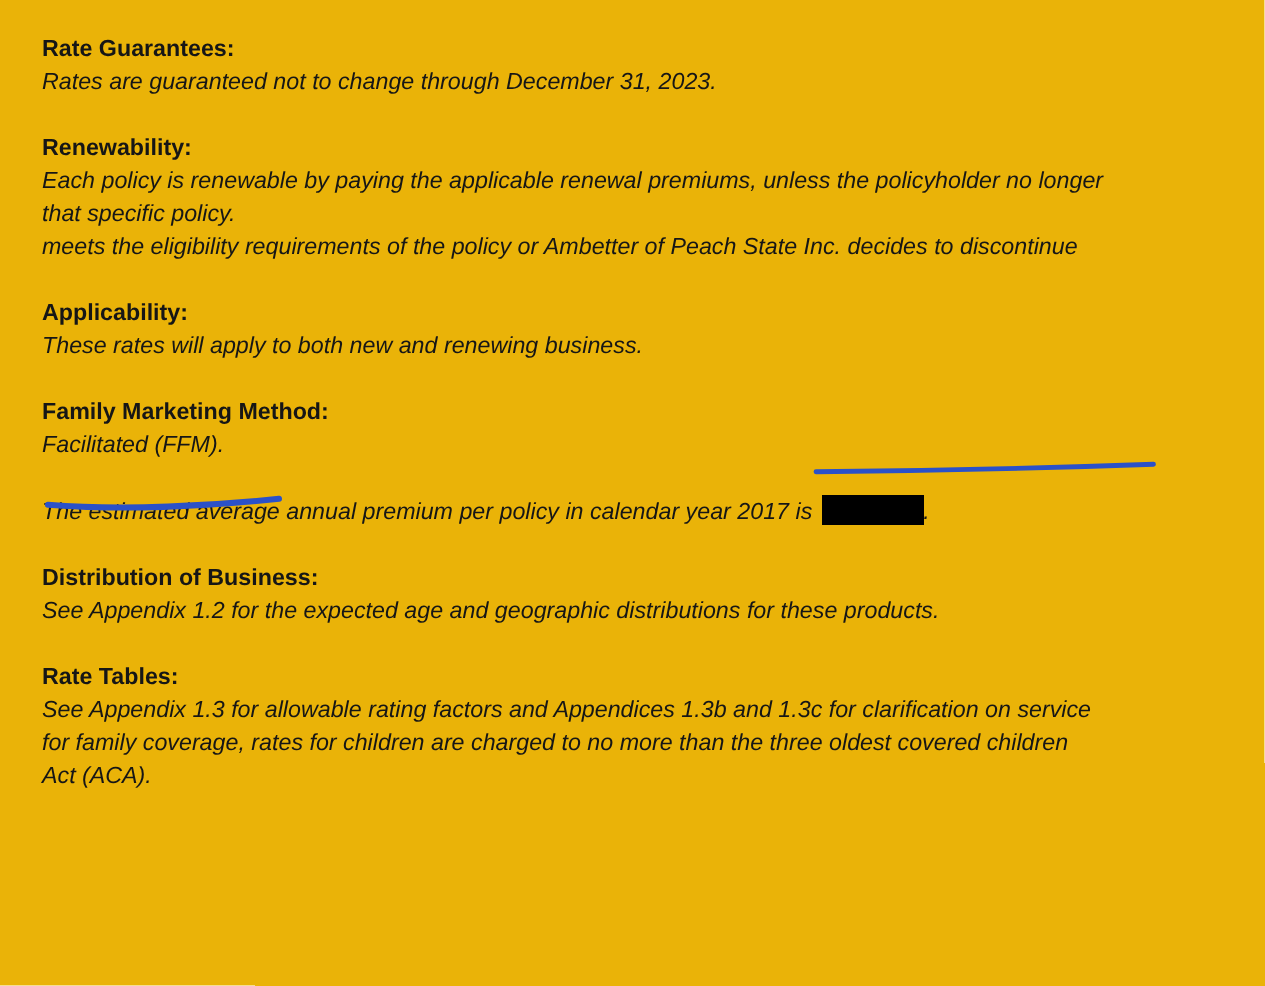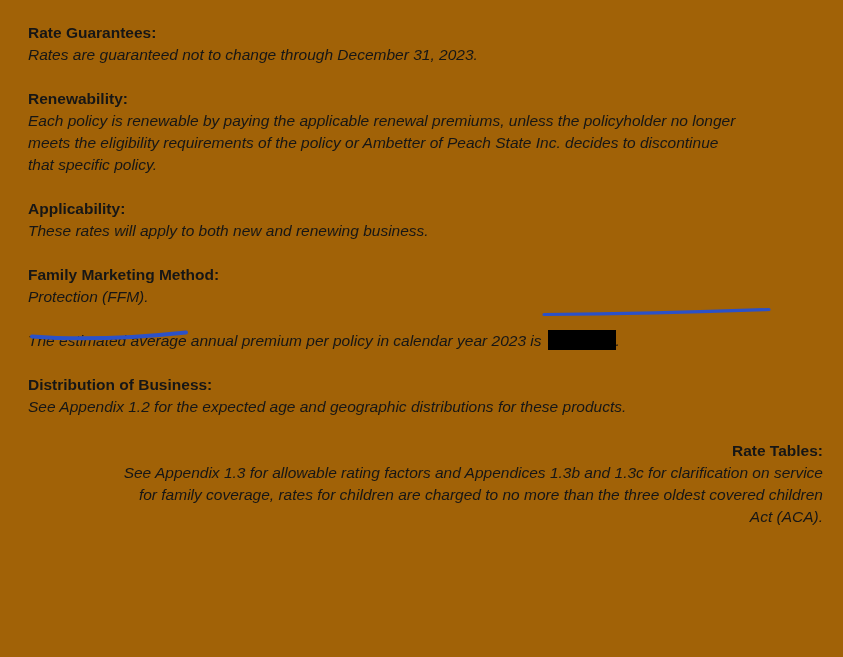--- a/index.html
+++ b/index.html
@@ -4,35 +4,35 @@
 <style>
   html, body {
     margin: 0;
     padding: 0;
     background: #ffffff;
   }
   .page {
     position: relative;
     width: 843px;
     height: 657px;
-    background: #a16207;
+    background: #eab308;
     overflow: hidden;
     font-family: "Liberation Sans", sans-serif;
     font-size: 15.5px;
     line-height: 22px;
     color: #161616;
   }
   .doc {
     position: absolute;
     top: 22px;
     left: 28px;
     right: 20px;
   }
   .section { margin: 0 0 22px 0; }
-  .section:last-child { margin-bottom: 12px; text-align: right; }
+  .section:last-child { margin-bottom: 12px; }
   .heading { font-weight: bold; white-space: nowrap; }
   .line { white-space: nowrap; font-style: italic; }
   .redaction {
     display: inline-block;
     width: 68px;
     height: 20px;
     background: #000000;
     margin-left: 6px;
     vertical-align: -4px;
   }
@@ -48,36 +48,36 @@
   <div class="doc">
 
     <div class="section">
       <div class="heading">Rate Guarantees:</div>
       <div class="line">Rates are guaranteed not to change through December 31, 2023.</div>
     </div>
 
     <div class="section">
       <div class="heading">Renewability:</div>
       <div class="line">Each policy is renewable by paying the applicable renewal premiums, unless the policyholder no longer</div>
+      <div class="line">that specific policy.</div>
       <div class="line">meets the eligibility requirements of the policy or Ambetter of Peach State Inc. decides to discontinue</div>
-      <div class="line">that specific policy.</div>
     </div>
 
     <div class="section">
       <div class="heading">Applicability:</div>
       <div class="line">These rates will apply to both new and renewing business.</div>
     </div>
 
     <div class="section">
       <div class="heading">Family Marketing Method:</div>
-      <div class="line">Protection (FFM).</div>
+      <div class="line">Facilitated (FFM).</div>
     </div>
 
     <div class="section">
-      <div class="line"><span>The estimated average annual premium per policy in calendar year 2023 is</span><span class="redaction"></span><span>.</span></div>
+      <div class="line"><span>The estimated average annual premium per policy in calendar year 2017 is</span><span class="redaction"></span><span>.</span></div>
     </div>
 
     <div class="section">
       <div class="heading">Distribution of Business:</div>
       <div class="line">See Appendix 1.2 for the expected age and geographic distributions for these products.</div>
     </div>
 
     <div class="section">
       <div class="heading">Rate Tables:</div>
       <div class="line">See Appendix 1.3 for allowable rating factors and Appendices 1.3b and 1.3c for clarification on service</div>

